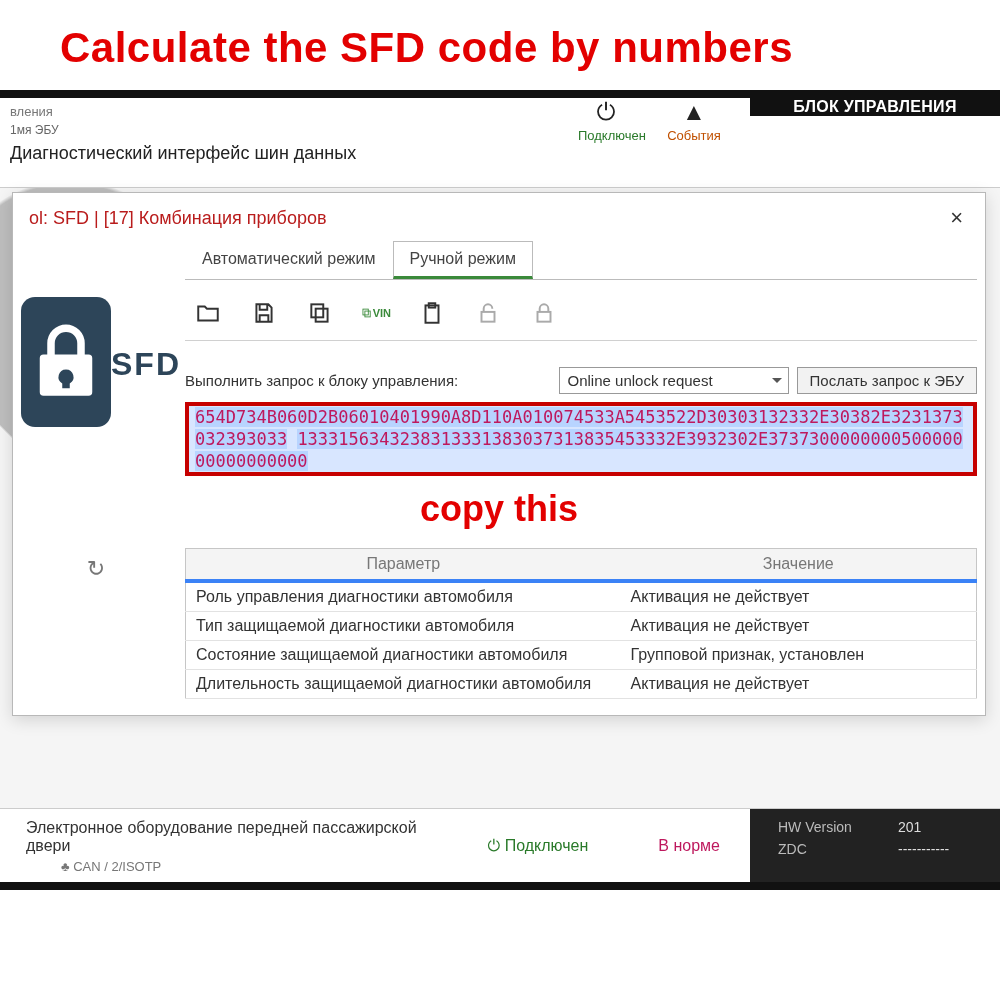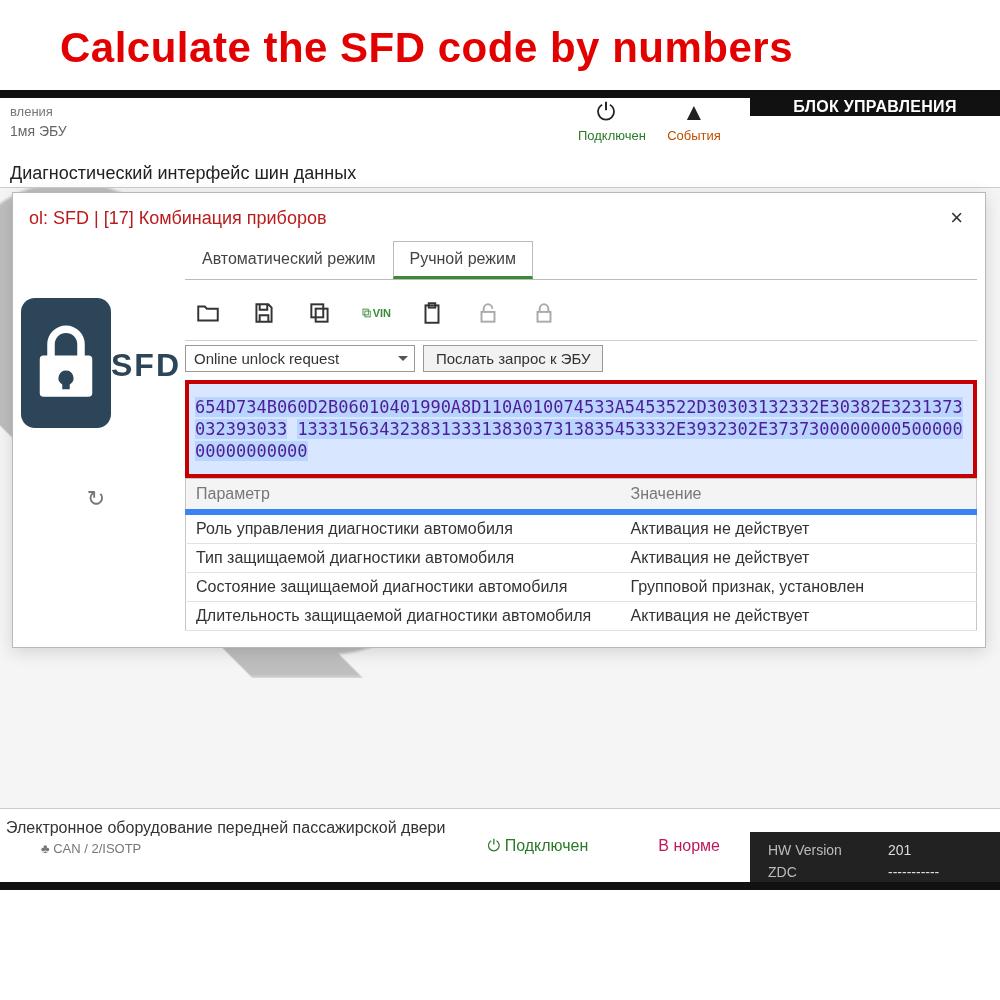--- a/index.html
+++ b/index.html
@@ -29,21 +29,21 @@
   
   .header-row {
     position: relative; z-index: 1;
     display: flex; align-items: flex-start;
     height: 90px;
     background: #fff;
     border-bottom: 1px solid #ccc;
   }
   .header-left { flex: 1; padding: 6px 10px; font-size: 15px; color: #333; }
   .header-left .line1 { color: #777; font-size: 13px; margin-bottom: 4px; }
-  .header-left .line2 { color: #666; font-size: 14px; margin-bottom: 24px; }
+  .header-left .line2 { color: #666; font-size: 12px; margin-bottom: 6px; }
   .header-left .line3 { font-size: 18px; color: #222; }
   .header-icons { display: flex; align-items: center; gap: 32px; padding: 0 28px; }
   .hi { width: 56px; text-align: center; font-size: 24px; color: #222; }
   .hi-sub { font-size: 13px; color: #2a7a2a; margin-top: 2px; }
   .hi-sub.warn { color: #c05000; }
   .header-block {
     background: #111; color: #fff;
     display: flex; align-items: center; justify-content: center;
     width: 250px; font-size: 16px; font-weight: bold;
     letter-spacing: 0.3px;
@@ -77,68 +77,68 @@
     margin-bottom: 6px;
   }
   .sfd-lock-box svg { width: 90px; height: 90px; fill: #fff; }
   .sfd-text { font-size: 32px; font-weight: bold; color: #2d4559; letter-spacing: 2px; }
   
   .main-col { flex: 1; min-width: 0; }
   .tabs { display: flex; border-bottom: 1px solid #bbb; margin-bottom: 10px; }
   .tab { padding: 8px 16px; font-size: 16px; color: #444; border: 1px solid transparent; border-bottom: none; cursor: pointer; }
   .tab.active { border-color: #bbb; border-bottom: 3px solid #3a8a3a; background: #fff; font-weight: 500; }
   
-  .toolbar { display: flex; gap: 26px; padding: 10px 8px 14px; border-bottom: 1px solid #d0d0d0; margin-bottom: 4px; }
+  .toolbar { display: flex; gap: 26px; padding: 10px 8px 14px; border-bottom: 1px solid #d0d0d0; margin-bottom: 26px; }
   .tool { width: 30px; height: 26px; display: flex; align-items: center; justify-content: center; cursor: pointer; }
   .tool svg { width: 26px; height: 26px; stroke: #333; fill: none; stroke-width: 1.8; }
   .tool.vin { color: #3a8a3a; font-size: 11px; font-weight: bold; line-height: 10px; text-align: center; }
   .tool.vin .v { display: block; }
   .tool.grey svg { stroke: #aaa; }
   
   .req-row { display: flex; gap: 8px; align-items: center; font-size: 15px; color: #333; margin-bottom: 8px; }
   .req-row .label { flex: 1; }
   .req-select { border: 1px solid #999; padding: 4px 22px 4px 8px; font-size: 15px; background: #fff; position: relative; min-width: 230px; color: #333; }
   .req-select::after { content: ""; position: absolute; right: 6px; top: 10px; border: 5px solid transparent; border-top-color: #555; }
   .req-btn { border: 1px solid #999; background: #f2f2f2; padding: 4px 12px; font-size: 15px; cursor: pointer; }
   
   .hex-box {
     border: 4px solid #c60000;
-    padding: 12px 6px;
+    padding: 0 6px;
     font-family: Consolas, monospace;
     font-size: 17px;
     line-height: 22px;
     word-break: break-all;
-    color: #4c1d95;
+    color: #be185d;
     background: #d8e6ff;
   }
   .hex-box span { background: #b8d4ff; }
   
   .copy-this { color: #e30000; font-size: 36px; font-weight: bold; text-align: center; padding: 12px 0 18px; }
   
   .lower-row { display: flex; gap: 14px; align-items: flex-start; }
   .refresh { width: 150px; flex: 0 0 150px; text-align: center; padding-top: 8px; color: #777; font-size: 22px; cursor: pointer; }
   
   .params-table { flex: 1; border: 1px solid #c6c6c6; border-collapse: collapse; font-size: 16px; color: #333; width: 100%; }
-  .params-table th { text-align: left; font-weight: normal; color: #777; background: #f4f4f4; padding: 6px 10px; border-bottom: 6px solid #3b82f6; }
+  .params-table th { text-align: center; font-weight: normal; color: #777; background: #f4f4f4; padding: 6px 10px; border-bottom: 4px solid #3b82f6; }
   .params-table td { padding: 5px 10px; border-bottom: 1px solid #e2e2e2; }
   .params-table td:first-child { width: 55%; }
   
   .footer-row {
     position: absolute; left: 0; right: 0; bottom: 0;
     display: flex; align-items: stretch;
     height: 74px;
     background: #fff; border-top: 1px solid #ccc;
     z-index: 2;
   }
-  .footer-left { flex: 1; padding: 10px 6px; font-size: 16px; color: #333; }
+  .footer-left { flex: 1; padding: 10px 26px; font-size: 16px; color: #333; }
   .footer-left .sub { font-size: 13px; color: #777; margin-top: 4px; margin-left: 35px; }
   .footer-mid { display: flex; align-items: center; gap: 70px; padding: 0 30px; font-size: 16px; }
   .footer-mid .ok1 { color: #2a7a2a; }
   .footer-mid .ok2 { color: #be185d; }
-  .footer-right { background: #222; color: #ddd; width: 250px; padding: 10px 18px; font-size: 14px; display: flex; flex-direction: column; gap: 6px; margin-top: 23px; }
+  .footer-right { background: #222; color: #ddd; width: 250px; padding: 10px 28px; font-size: 14px; display: flex; flex-direction: column; gap: 6px; }
   .footer-right .kv { display: flex; }
   .footer-right .kv .k { width: 120px; color: #bbb; }
 </style>
 </head>
 <body>
 
 <div class="top-caption">Calculate the SFD code by numbers</div>
 
 <div class="app-area">
   <div class="bg-wrench"></div>
@@ -216,31 +216,33 @@
             </div>
           <div class="tool grey">
               <svg viewBox="0 0 24 24">
                 <rect x="6" y="11" width="12" height="9"></rect>
                 <path d="M8 11V8a4 4 0 0 1 8 0v3"></path>
               </svg>
             </div>
         </div>
 
         <div class="req-row">
+          <div class="label">Выполнить запрос к блоку управления:</div>
           <div class="req-select">Online unlock request</div>
           <div class="req-btn">Послать запрос к ЭБУ</div>
         </div>
 
         <div class="hex-box">
           <span>654D734B060D2B06010401990A8D110A010074533A5453522D30303132332E30382E3231373032393033</span>
           <span>1333156343238313331383037313835453332E3932302E373730000000050000000000000000</span>
         </div>
       </div>
     </div>
 
+    <div class="copy-this">copy this</div>
 
     <div class="lower-row">
       <div class="refresh">↻</div>
       <table class="params-table">
         <thead>
           <tr>
             <th>Параметр</th>
             <th>Значение</th>
           </tr>
         </thead>

